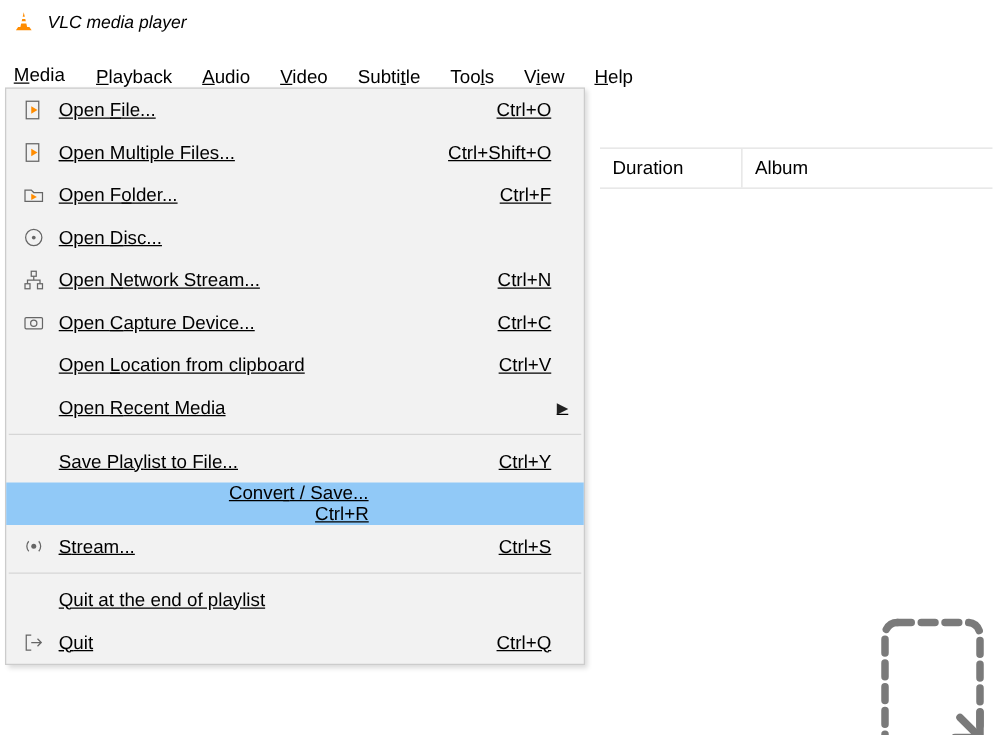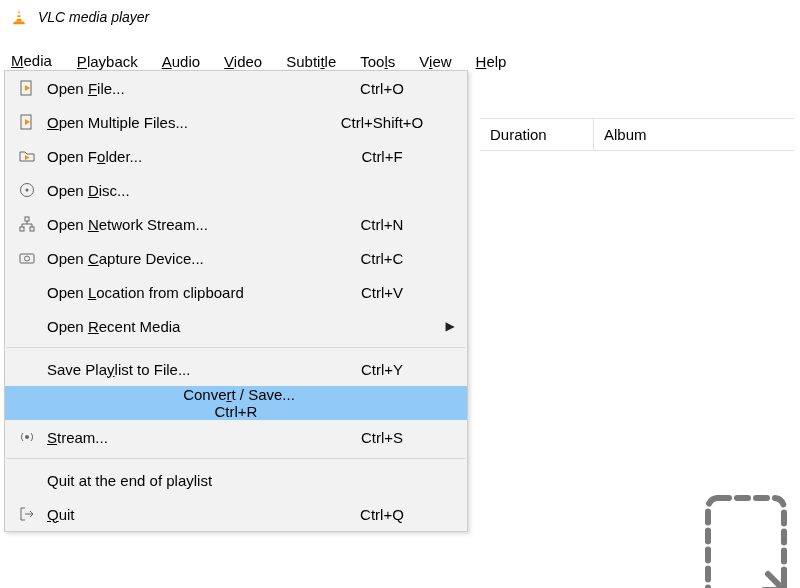--- a/index.html
+++ b/index.html
@@ -70,20 +70,21 @@
   }
   .dz-svg { width: 84px; height: 100px; }
   .dropdown {
     position: absolute;
     left: 4px;
     top: 70px;
     width: 464px;
     background: #f2f2f2;
     border: 1px solid #cccccc;
     box-shadow: 2px 2px 4px rgba(0,0,0,0.15);
+    text-decoration: underline;
   }
   .dd-row {
     display: flex;
     align-items: center;
     height: 34px;
     padding: 0 8px;
   }
   .dd-row.highlight { background: #91c9f7; flex-direction: column; }
   .dd-icon {
     width: 28px;
@@ -94,21 +95,21 @@
     color: #555;
   }
   .dd-label {
     flex: 1;
     font-size: 15px;
     padding-left: 6px;
   }
   .dd-label .ul { text-decoration: underline; }
   .dd-shortcut {
     width: 118px;
-    text-align: center;
+    text-align: right;
     font-size: 15px;
   }
   .dd-arrow {
     width: 18px;
     text-align: center;
     font-size: 12px;
     color: #222;
   }
   .dd-sep {
     height: 1px;

